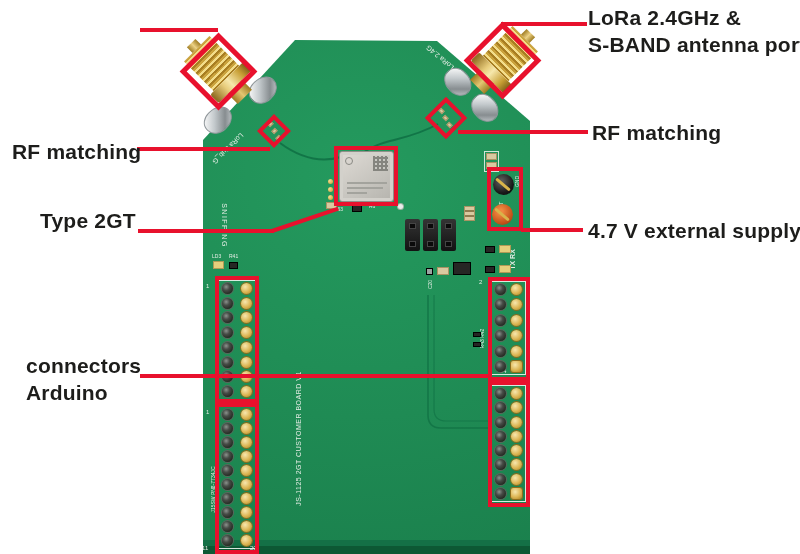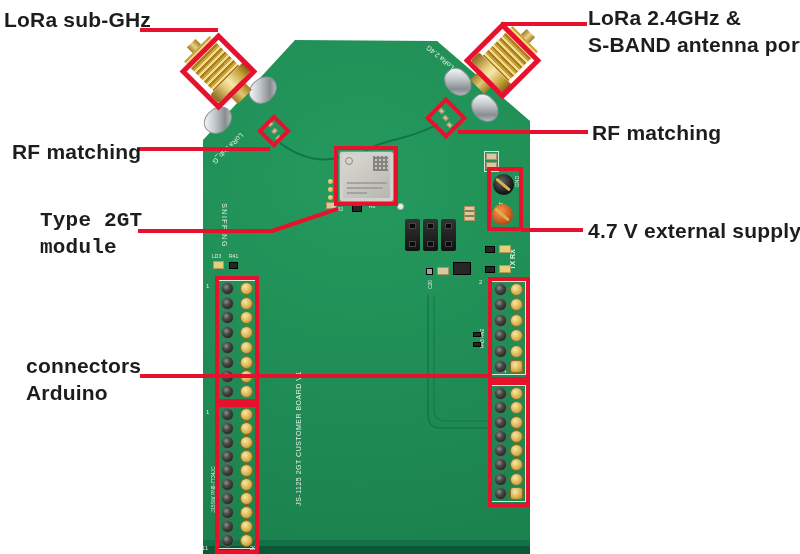--- a/index.html
+++ b/index.html
@@ -356,26 +356,24 @@
   <div class="rline" style="left:521px;top:228px;width:62px;"></div>
   <div class="rbox" style="left:487px;top:167px;width:36px;height:64px;"></div>
   <div class="rline" style="left:140px;top:374px;width:352px;"></div>
   <div class="rbox" style="left:215px;top:276px;width:44px;height:127px;"></div>
   <div class="rbox" style="left:215px;top:403px;width:44px;height:151px;"></div>
   <div class="rbox" style="left:488px;top:277px;width:42px;height:104px;"></div>
   <div class="rbox" style="left:488px;top:381px;width:42px;height:126px;"></div>
 </div>
 
 <div class="lbl" style="left:4px;top:6px;">
-  <div>LoRa sub-GHz</div>
 </div>
 <div class="lbl" style="left:12px;top:138px;">RF matching</div>
-<div class="lbl" style="left:40px;top:207px;font-family:Liberation Mono, monospace;">
+<div class="lbl" style="left:40px;top:207px;">
   <div>Type 2GT</div>
-  <div>module</div>
 </div>
 <div class="lbl" style="left:26px;top:352px;">
   <div>connectors</div>
   <div>Arduino</div>
 </div>
 <div class="lbl" style="left:588px;top:4px;">
   <div>LoRa 2.4GHz &amp;</div>
   <div>S-BAND antenna port</div>
 </div>
 <div class="lbl" style="left:592px;top:119px;">RF matching</div>

